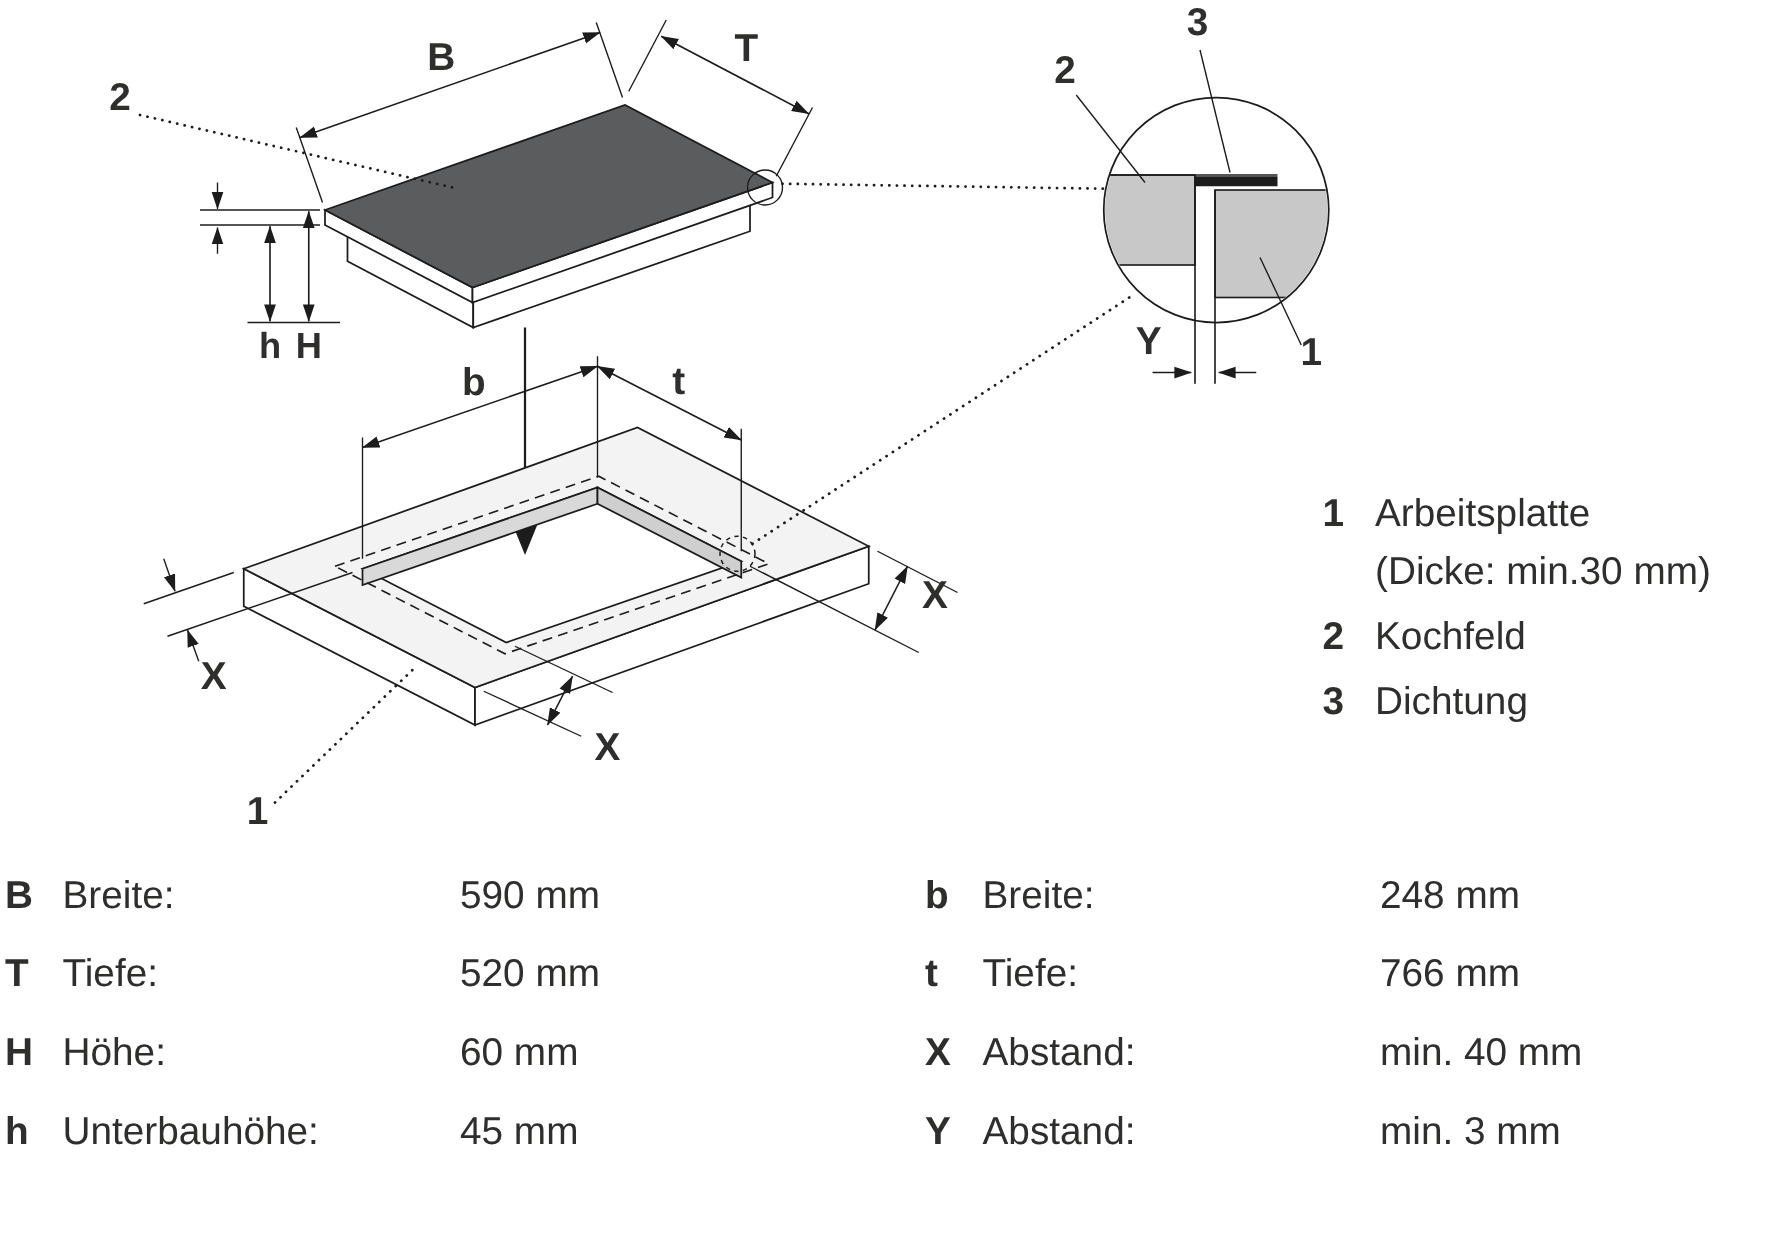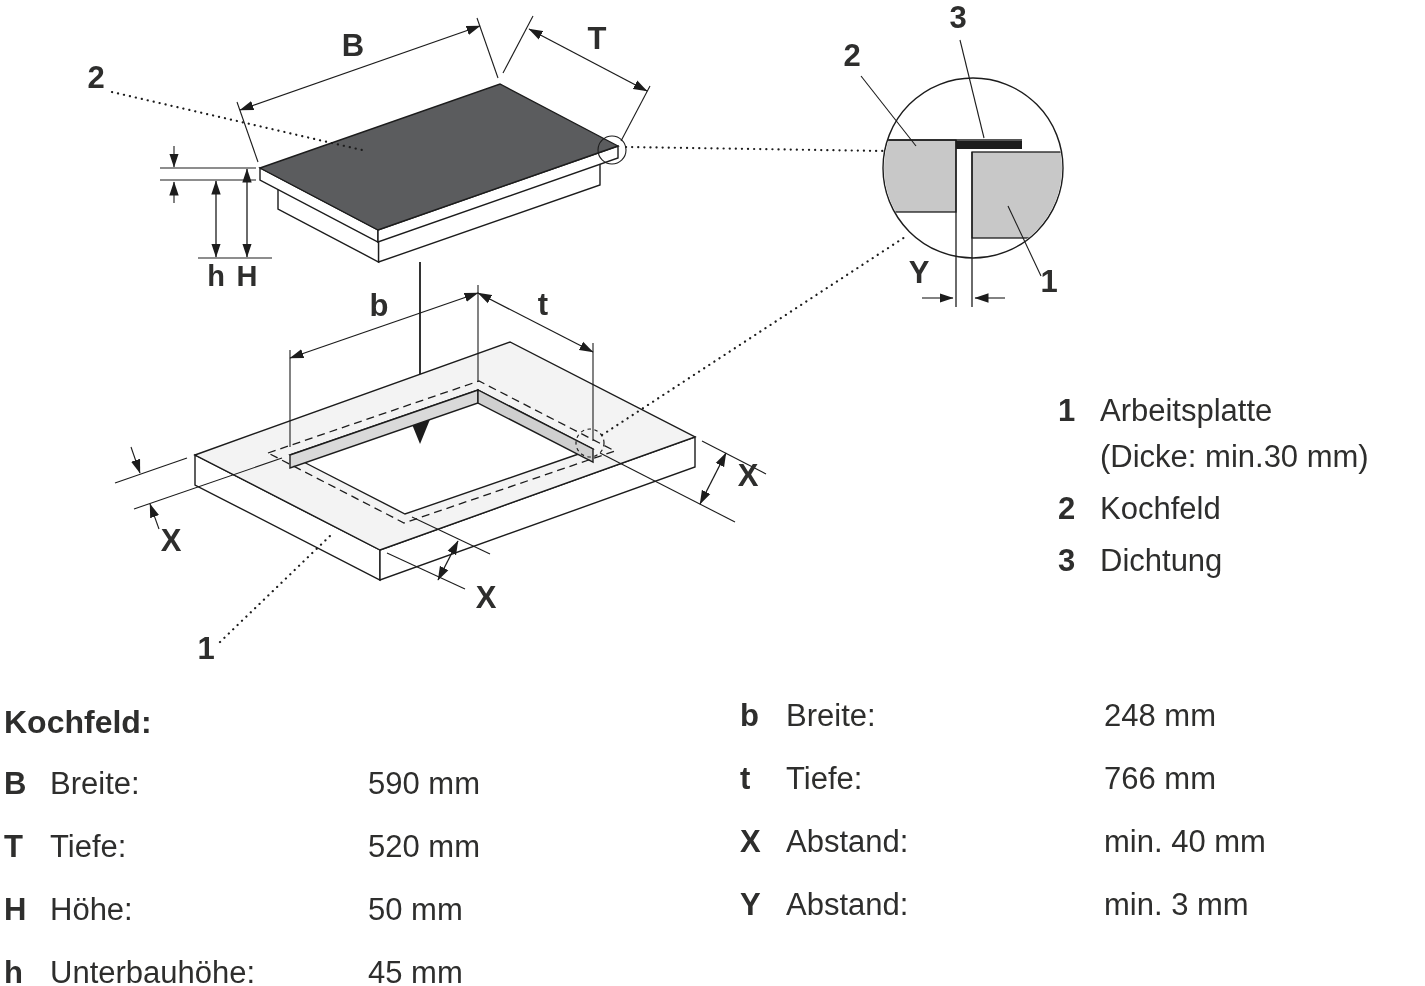--- a/index.html
+++ b/index.html
@@ -161,35 +161,34 @@
     <text class="legend-num" x="1058" y="519">2</text>
     <text class="legend-txt" x="1100" y="519">Kochfeld</text>
     <text class="legend-num" x="1058" y="571">3</text>
     <text class="legend-txt" x="1100" y="571">Dichtung</text>
   </g>
 </svg>
 
 <div class="tables">
 
   <div class="tbl tbl-left">
-    <div class="t-title">Kochfeld:</div>
     <div class="t-row">
       <span class="t-key">B</span>
       <span class="t-label">Breite:</span>
       <span class="t-val">590 mm</span>
     </div>
     <div class="t-row">
       <span class="t-key">T</span>
       <span class="t-label">Tiefe:</span>
       <span class="t-val">520 mm</span>
     </div>
     <div class="t-row">
       <span class="t-key">H</span>
       <span class="t-label">Höhe:</span>
-      <span class="t-val">50 mm</span>
+      <span class="t-val">60 mm</span>
     </div>
     <div class="t-row">
       <span class="t-key">h</span>
       <span class="t-label">Unterbauhöhe:</span>
       <span class="t-val">45 mm</span>
     </div>
   </div>
 
   <div class="tbl tbl-right">
     <div class="t-row">

